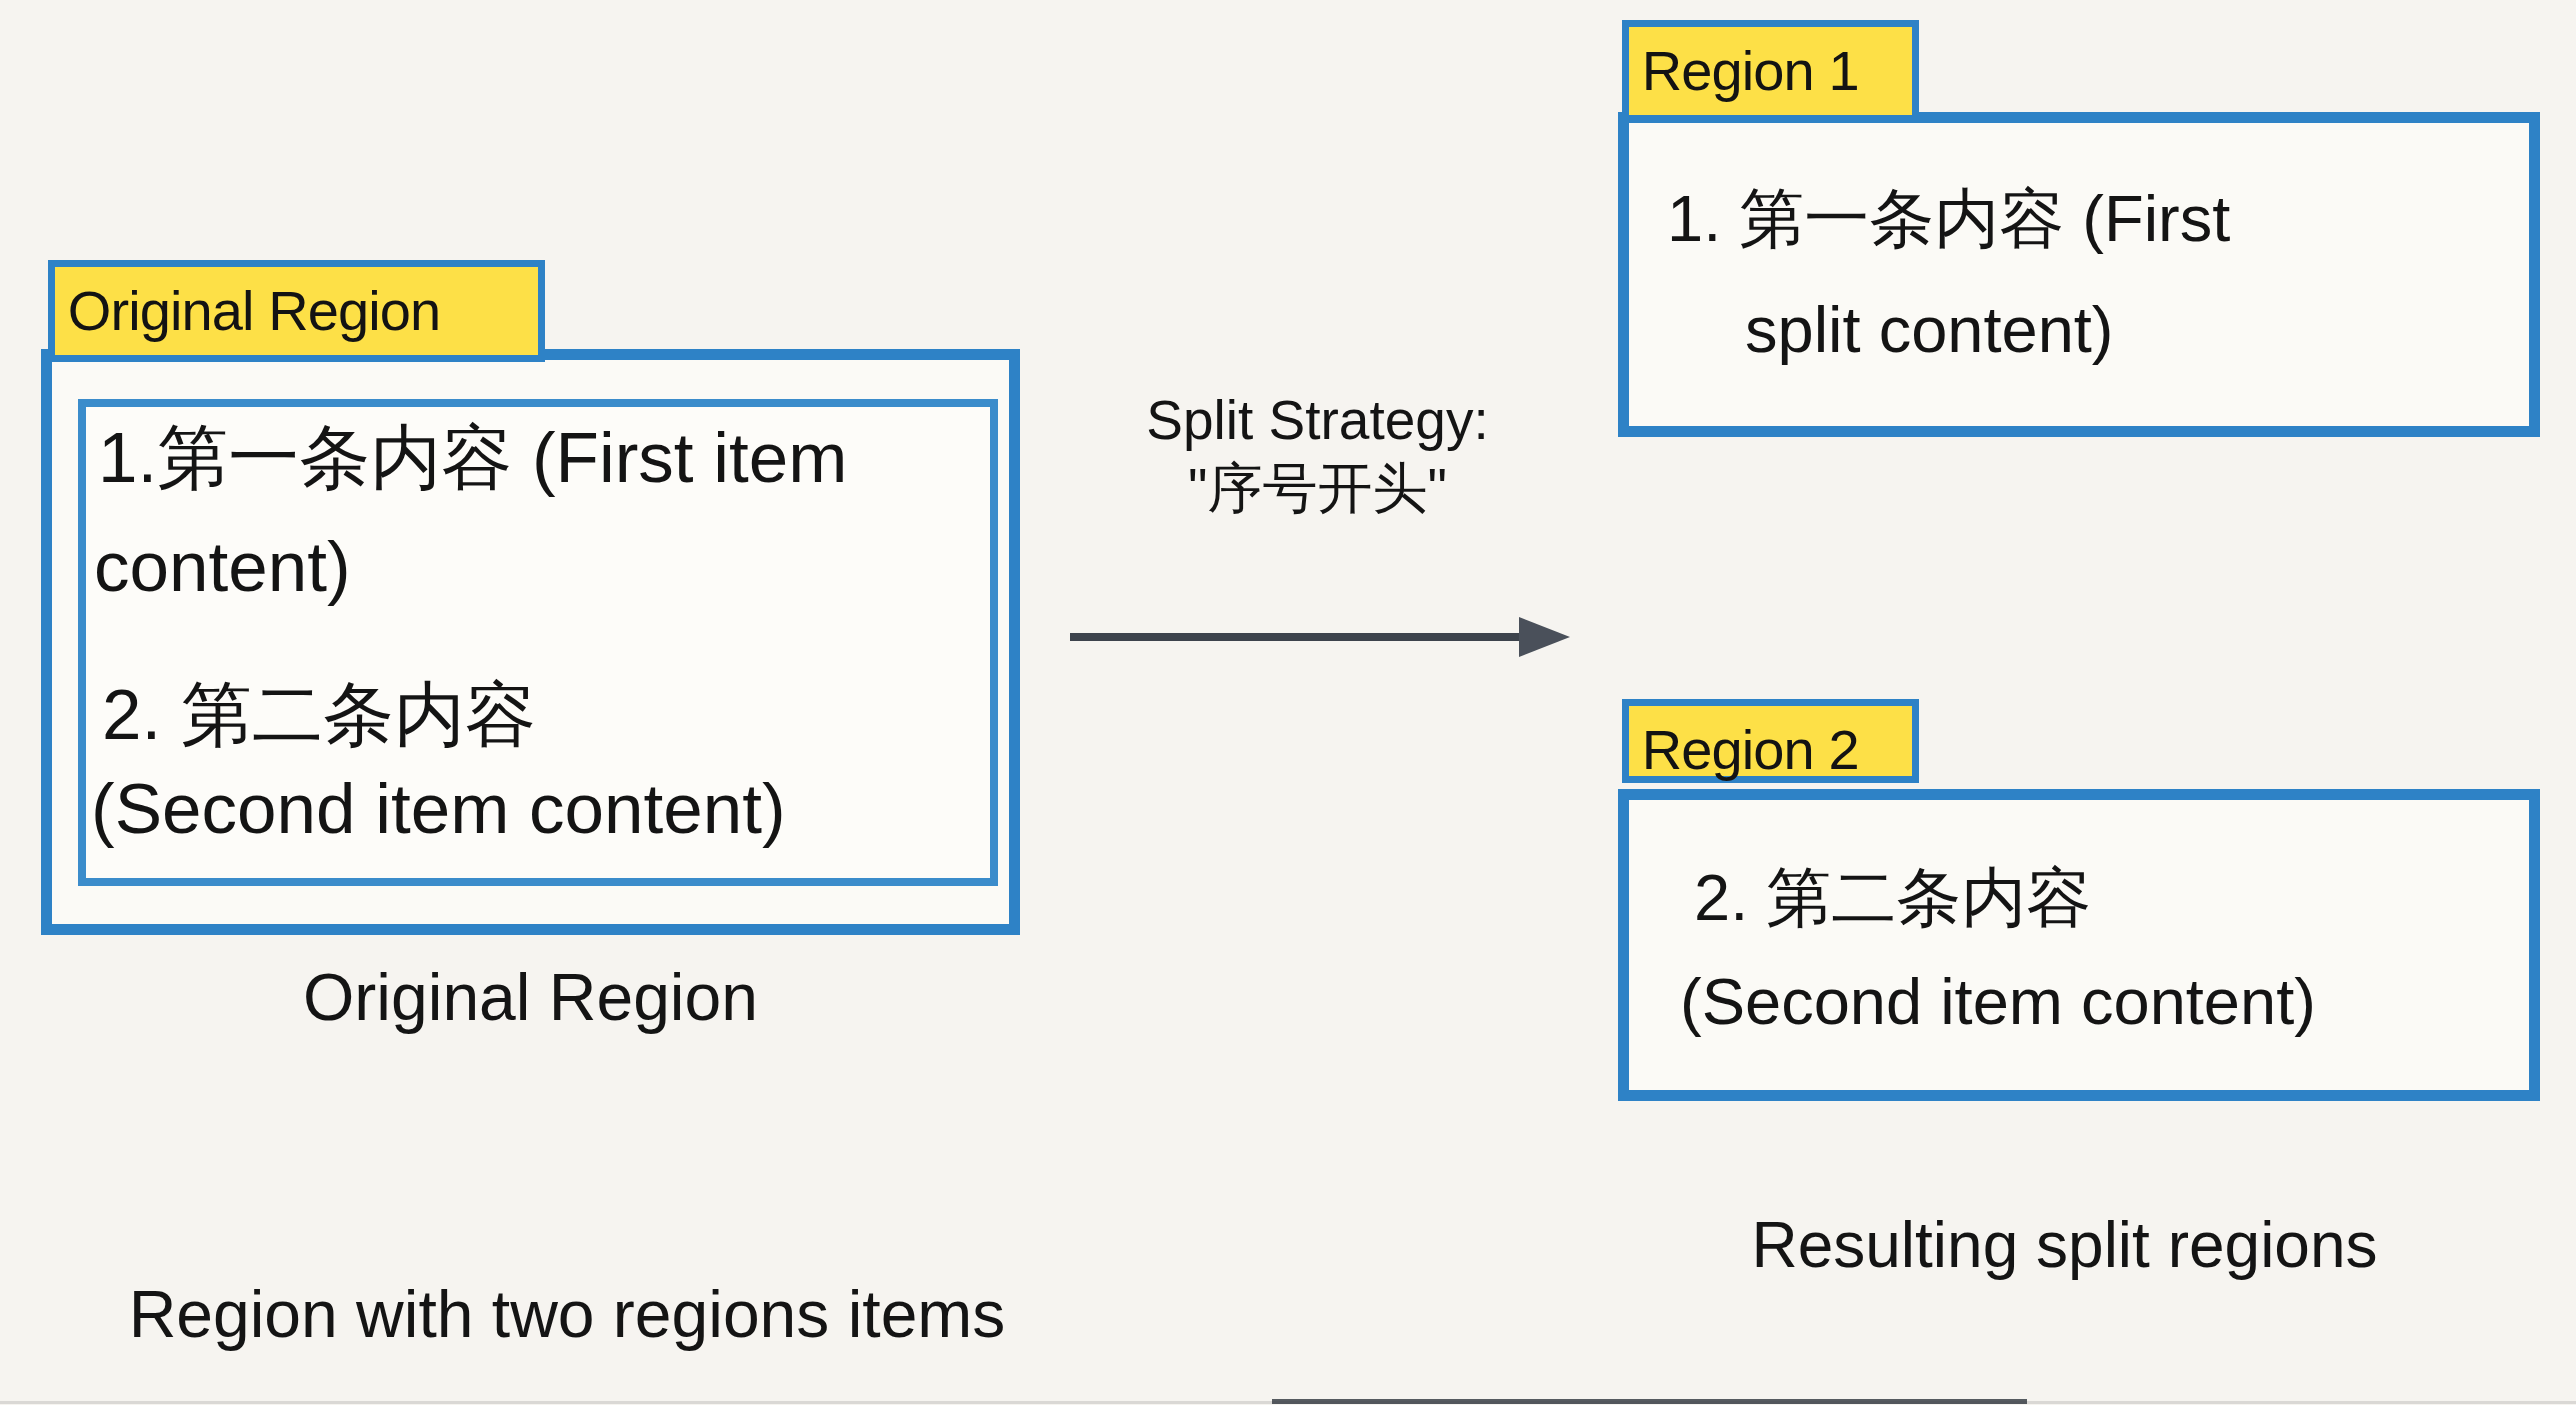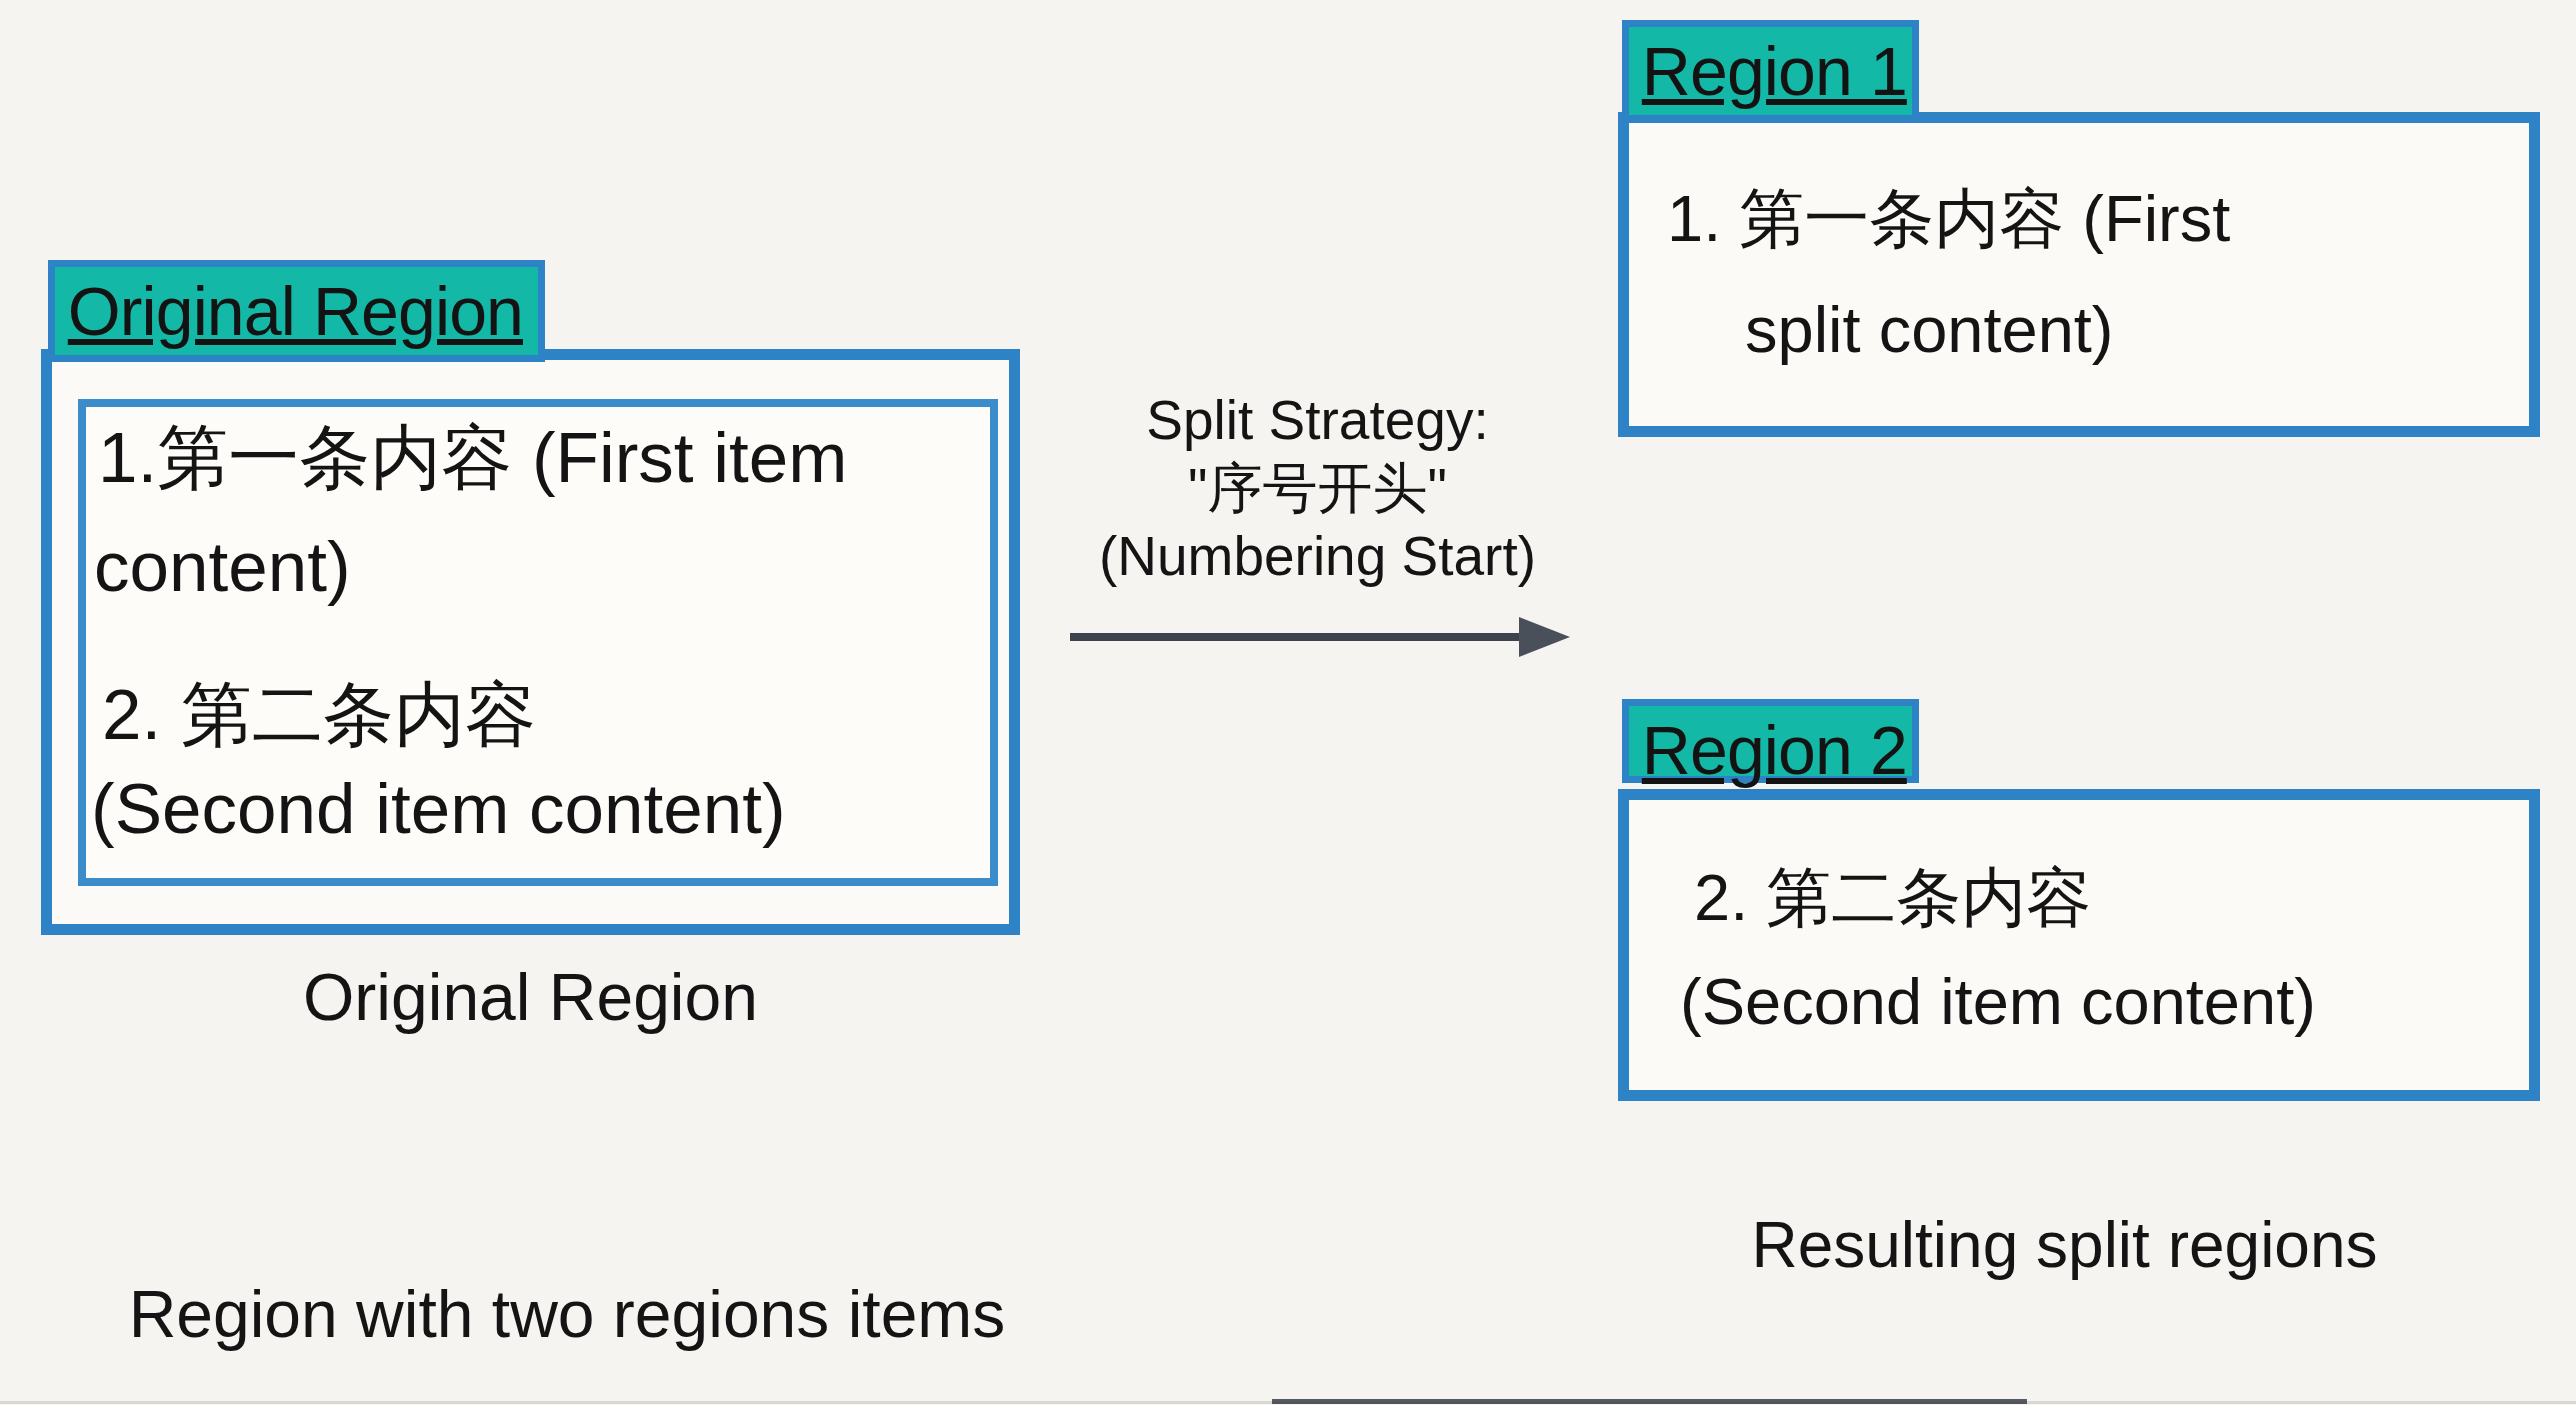--- a/index.html
+++ b/index.html
@@ -9,27 +9,26 @@
     font-family:"Liberation Sans","DejaVu Sans",sans-serif;
     color:#141414;
   }
   .abs{position:absolute;}
   .nowrap{white-space:nowrap;}
 
   
   .tab{
     position:absolute;
     border:7.3px solid #2e82c6;
-    background:#14b8a6;
+    background:#fde047;
     box-sizing:border-box;
-    font-size:68px;
+    font-size:56px;
     letter-spacing:-0.9px;
     padding-left:12.8px;
     color:#131313;
-    text-decoration:underline;
   }
   .tab-inner{display:block;line-height:88px;white-space:nowrap;}
 
   
   .bigbox{
     position:absolute;
     border:11px solid #2e82c6;
     background:#fbfaf6;
     box-sizing:border-box;
   }
@@ -108,21 +107,20 @@
 <div class="line" id="ol1">1.第一条内容 (First item</div>
 <div class="line" id="ol2">content)</div>
 <div class="line" id="ol3">2. 第二条内容</div>
 <div class="line" id="ol4">(Second item content)</div>
 
 <div class="abs" id="caption-original">Original Region</div>
 
 <div class="abs" id="arrow-label">
   <div class="nowrap">Split Strategy:</div>
   <div class="nowrap">"序号开头"</div>
-  <div class="nowrap">(Numbering Start)</div>
 </div>
 <div class="abs" id="arrow-shaft"></div>
 <div class="abs" id="arrow-head"></div>
 
 <div class="bigbox" id="box-region1"></div>
 <div class="tab" id="tab-region1">
   <span class="tab-inner">Region 1</span>
 </div>
 <div class="rline" id="r1l1">1. 第一条内容 (First</div>
 <div class="rline" id="r1l2">split content)</div>

